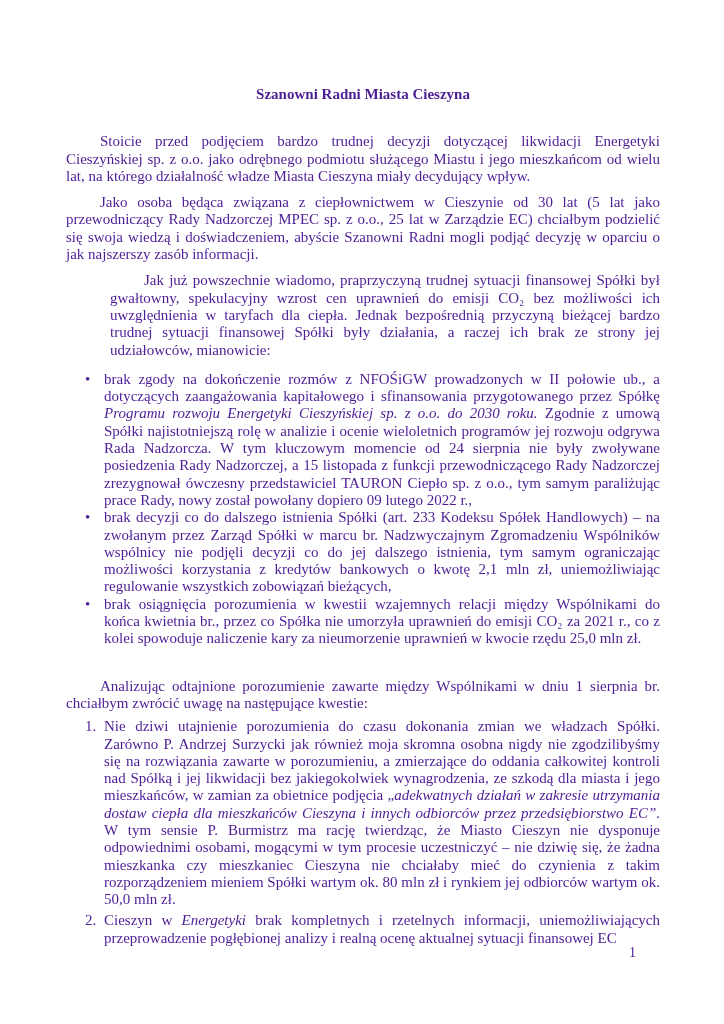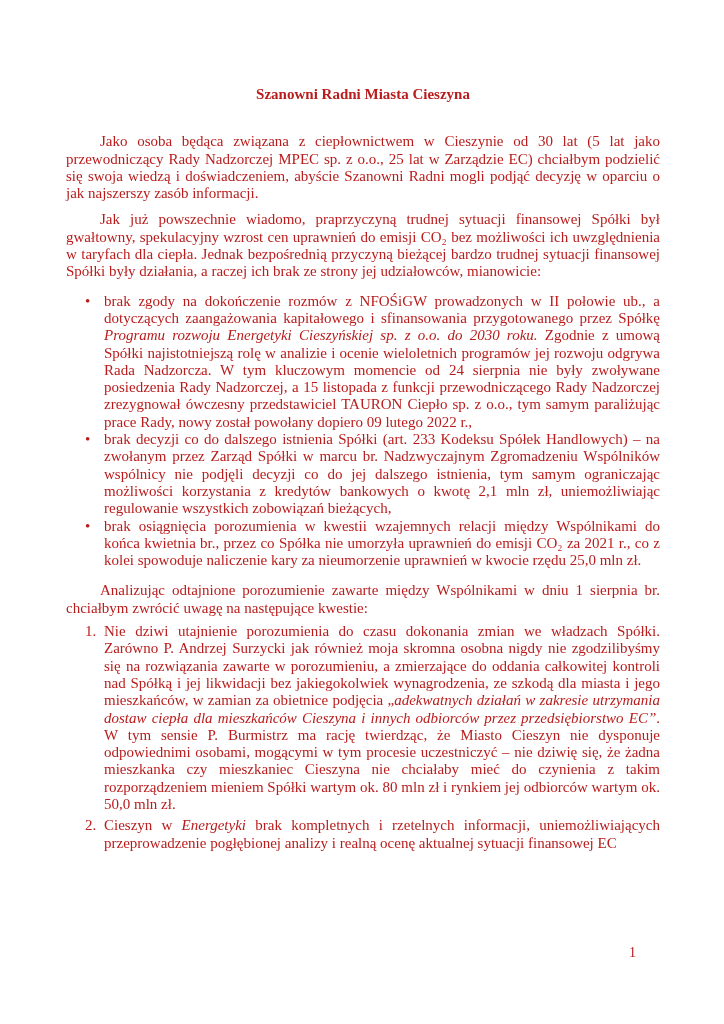--- a/index.html
+++ b/index.html
@@ -10,37 +10,38 @@
   .page {
     position: relative;
     width: 724px;
     height: 1024px;
     box-sizing: border-box;
     padding: 86px 64px 0 66px;
     background: #ffffff;
     font-family: "Liberation Serif", "DejaVu Serif", serif;
     font-size: 15px;
     line-height: 17.3px;
-    color: #b91c1c;
+    color: #4c1d95;
     overflow: hidden;
   }
   .doc-title {
     margin: 0 0 30px 0;
     font-size: 15px;
     font-weight: bold;
     text-align: center;
     line-height: 17.3px;
   }
   .para {
     margin: 0 0 9px 0;
     text-align: justify;
     text-indent: 34px;
   }
   .para.last-before-list {
     margin-bottom: 12px;
+    margin-left: 44px;
   }
   .plain-list {
     list-style: none;
     margin: 0;
     padding: 0;
   }
   .list-item {
     position: relative;
     padding-left: 38px;
     text-align: justify;
@@ -48,39 +49,40 @@
   .list-item .marker {
     position: absolute;
     left: 19px;
     top: 0;
     text-indent: 0;
   }
   .numbered .list-item {
     margin-bottom: 4px;
   }
   .analysis-para {
-    margin: 13px 0 6px 0;
+    margin: 30px 0 6px 0;
   }
   .em {
     font-style: italic;
   }
   .page-number {
     position: absolute;
     top: 944px;
     left: 629px;
     font-size: 14px;
   }
 </style>
 </head>
 <body>
 
 <main class="page">
 
   <h1 class="doc-title">Szanowni Radni Miasta Cieszyna</h1>
 
+  <p class="para">Stoicie przed podjęciem bardzo trudnej decyzji dotyczącej likwidacji Energetyki Cieszyńskiej sp. z o.o. jako odrębnego podmiotu służącego Miastu i jego mieszkańcom od wielu lat, na którego działalność władze Miasta Cieszyna miały decydujący wpływ.</p>
 
   <p class="para">Jako osoba będąca związana z ciepłownictwem w Cieszynie od 30 lat (5 lat jako przewodniczący Rady Nadzorczej MPEC sp. z o.o., 25 lat w Zarządzie EC) chciałbym podzielić się swoja wiedzą i doświadczeniem, abyście Szanowni Radni mogli podjąć decyzję w oparciu o jak najszerszy zasób informacji.</p>
 
   <p class="para last-before-list">Jak już powszechnie wiadomo, praprzyczyną trudnej sytuacji finansowej Spółki był gwałtowny, spekulacyjny wzrost cen uprawnień do emisji CO₂ bez możliwości ich uwzględnienia w taryfach dla ciepła. Jednak bezpośrednią przyczyną bieżącej bardzo trudnej sytuacji finansowej Spółki były działania, a raczej ich brak ze strony jej udziałowców, mianowicie:</p>
 
   <ul class="plain-list bulleted">
     <li class="list-item">
       <span class="marker">•</span>
       <span class="item-text"><span>brak zgody na dokończenie rozmów z NFOŚiGW prowadzonych w II połowie ub., a dotyczących zaangażowania kapitałowego i sfinansowania przygotowanego przez Spółkę </span><span class="em">Programu rozwoju Energetyki Cieszyńskiej sp. z o.o. do 2030 roku.</span><span> Zgodnie z umową Spółki najistotniejszą rolę w analizie i ocenie wieloletnich programów jej rozwoju odgrywa Rada Nadzorcza. W tym kluczowym momencie od 24 sierpnia nie były zwoływane posiedzenia Rady Nadzorczej, a 15 listopada z funkcji przewodniczącego Rady Nadzorczej zrezygnował ówczesny przedstawiciel TAURON Ciepło sp. z o.o., tym samym paraliżując prace Rady, nowy został powołany dopiero 09 lutego 2022 r.,</span></span>
     </li>

